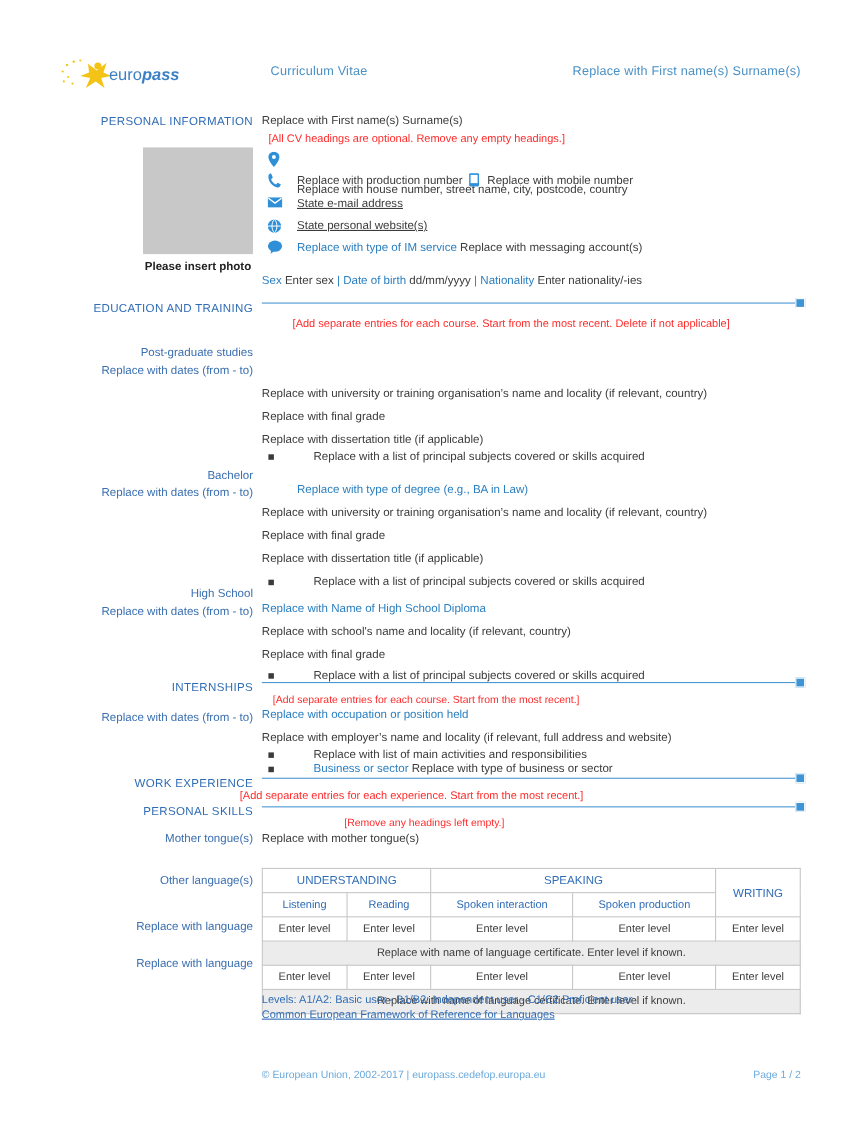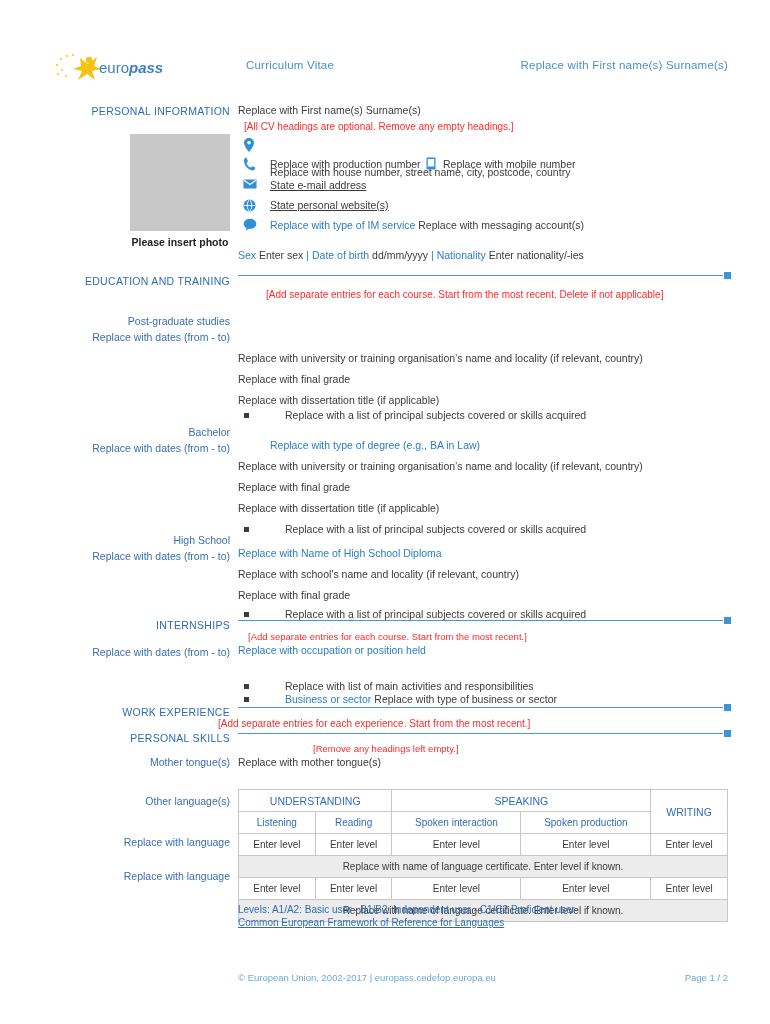--- a/index.html
+++ b/index.html
@@ -324,20 +324,21 @@
   <div class="val dark bullet-txt" style="top:608px;">Replace with a list of principal subjects covered or skills acquired</div>
 
   <div class="lbl cap" style="top:619px;">INTERNSHIPS</div>
   <div class="rule" style="top:620px;"></div>
   <div class="rule-sq" style="top:616px;"></div>
 
   <div class="val red" style="top:630px; left:248px; font-size:9.5px;">[Add separate entries for each course. Start from the most recent.]</div>
 
   <div class="lbl" style="top:646px;">Replace with dates (from - to)</div>
   <div class="val" style="top:644px; color:#2a7fc1;">Replace with occupation or position held</div>
+  <div class="val dark" style="top:665px;">Replace with employer’s name and locality (if relevant, full address and website)</div>
 
   <div class="bullet" style="top:684px;"></div>
   <div class="val dark bullet-txt" style="top:680px;">Replace with list of main activities and responsibilities</div>
 
   <div class="bullet" style="top:697px;"></div>
   <div class="val bullet-txt" style="top:693px;">
     <span style="color:#2a7fc1;">Business or sector</span>
     <span style="color:#3b3b3b;">Replace with type of business or sector</span>
   </div>
 

